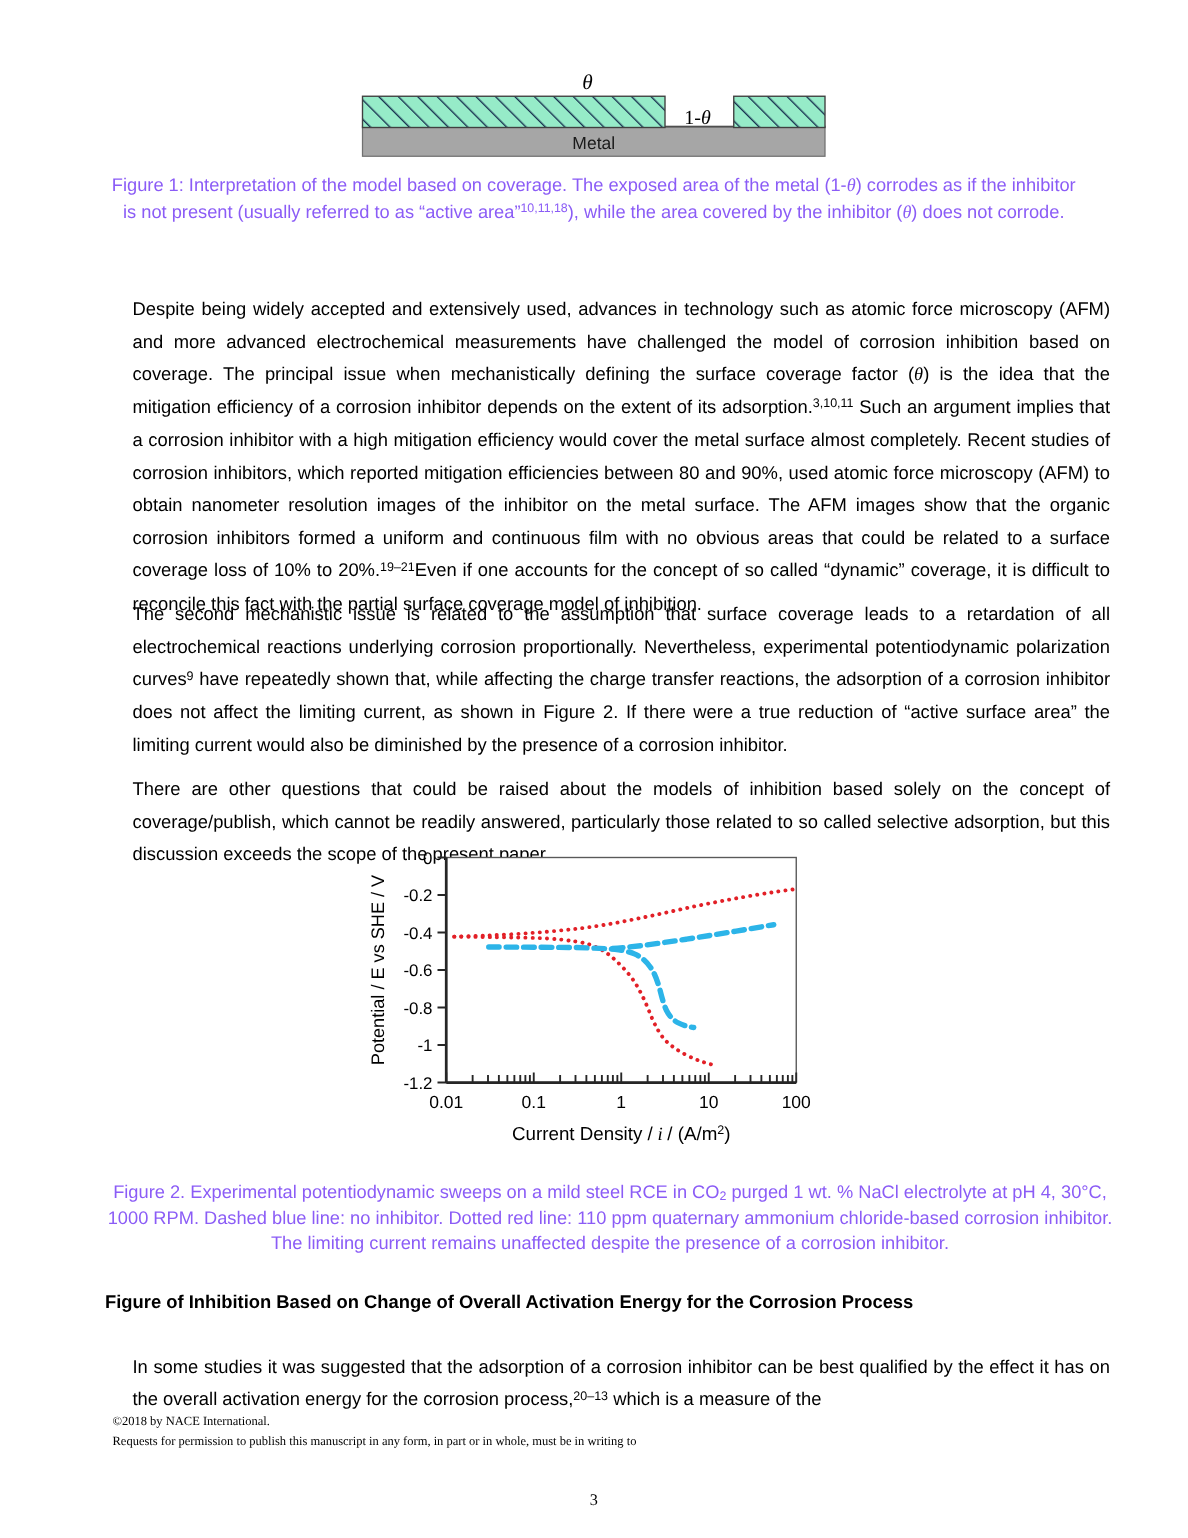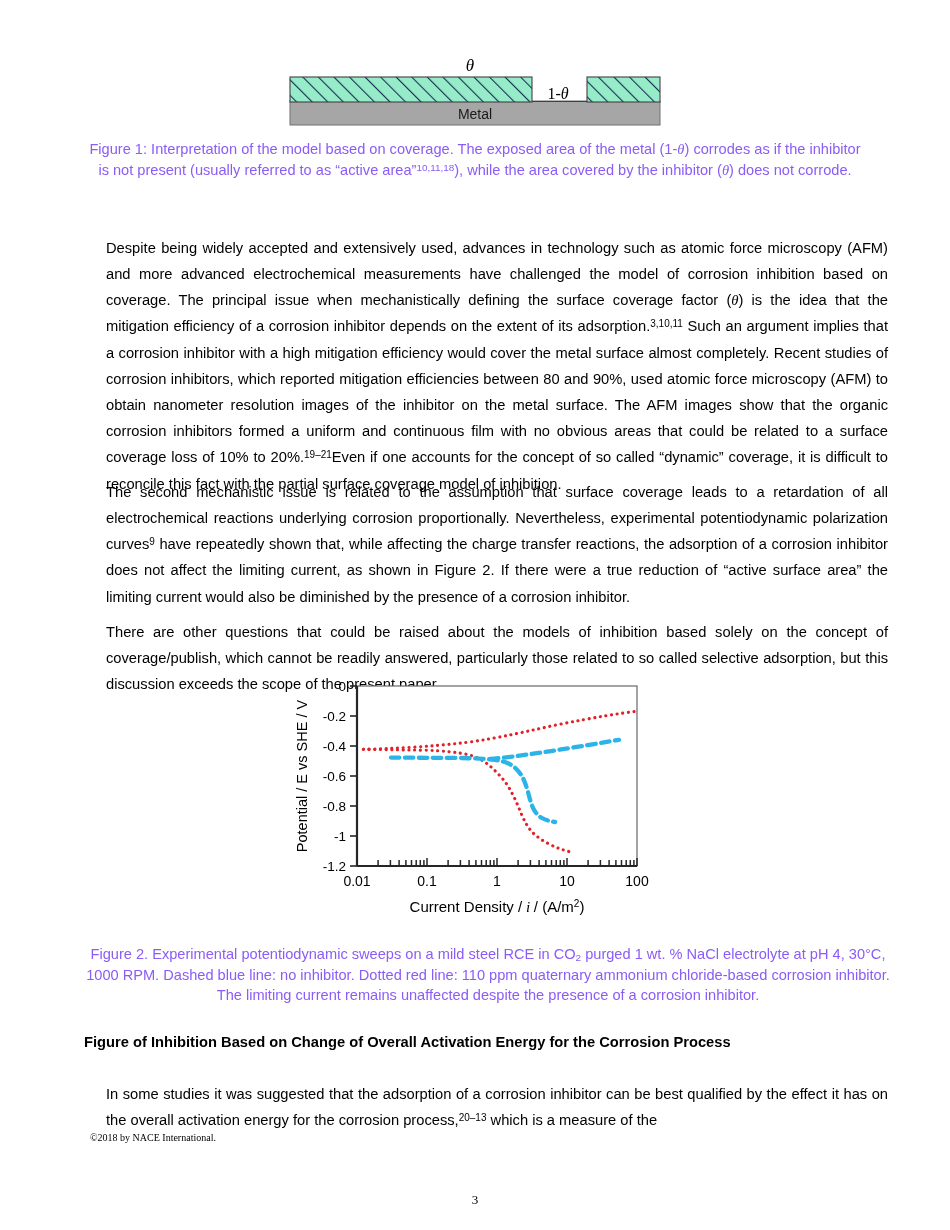--- a/index.html
+++ b/index.html
@@ -311,16 +311,17 @@
 
   <div class="section-head">Figure of Inhibition Based on Change of Overall Activation Energy for the Corrosion Process</div>
 
   <p class="para" id="para4">
     In some studies it was suggested that the adsorption of a corrosion inhibitor can be best qualified by the
     effect it has on the overall activation energy for the corrosion process,<sup>20–13</sup> which is a measure of the
   </p>
 
   <div class="footer">
     <div>©2018 by NACE International.</div>
+    <div>Requests for permission to publish this manuscript in any form, in part or in whole, must be in writing to</div>
   </div>
   <div class="page-number">3</div>
 
 </div>
 
 </body></html>

